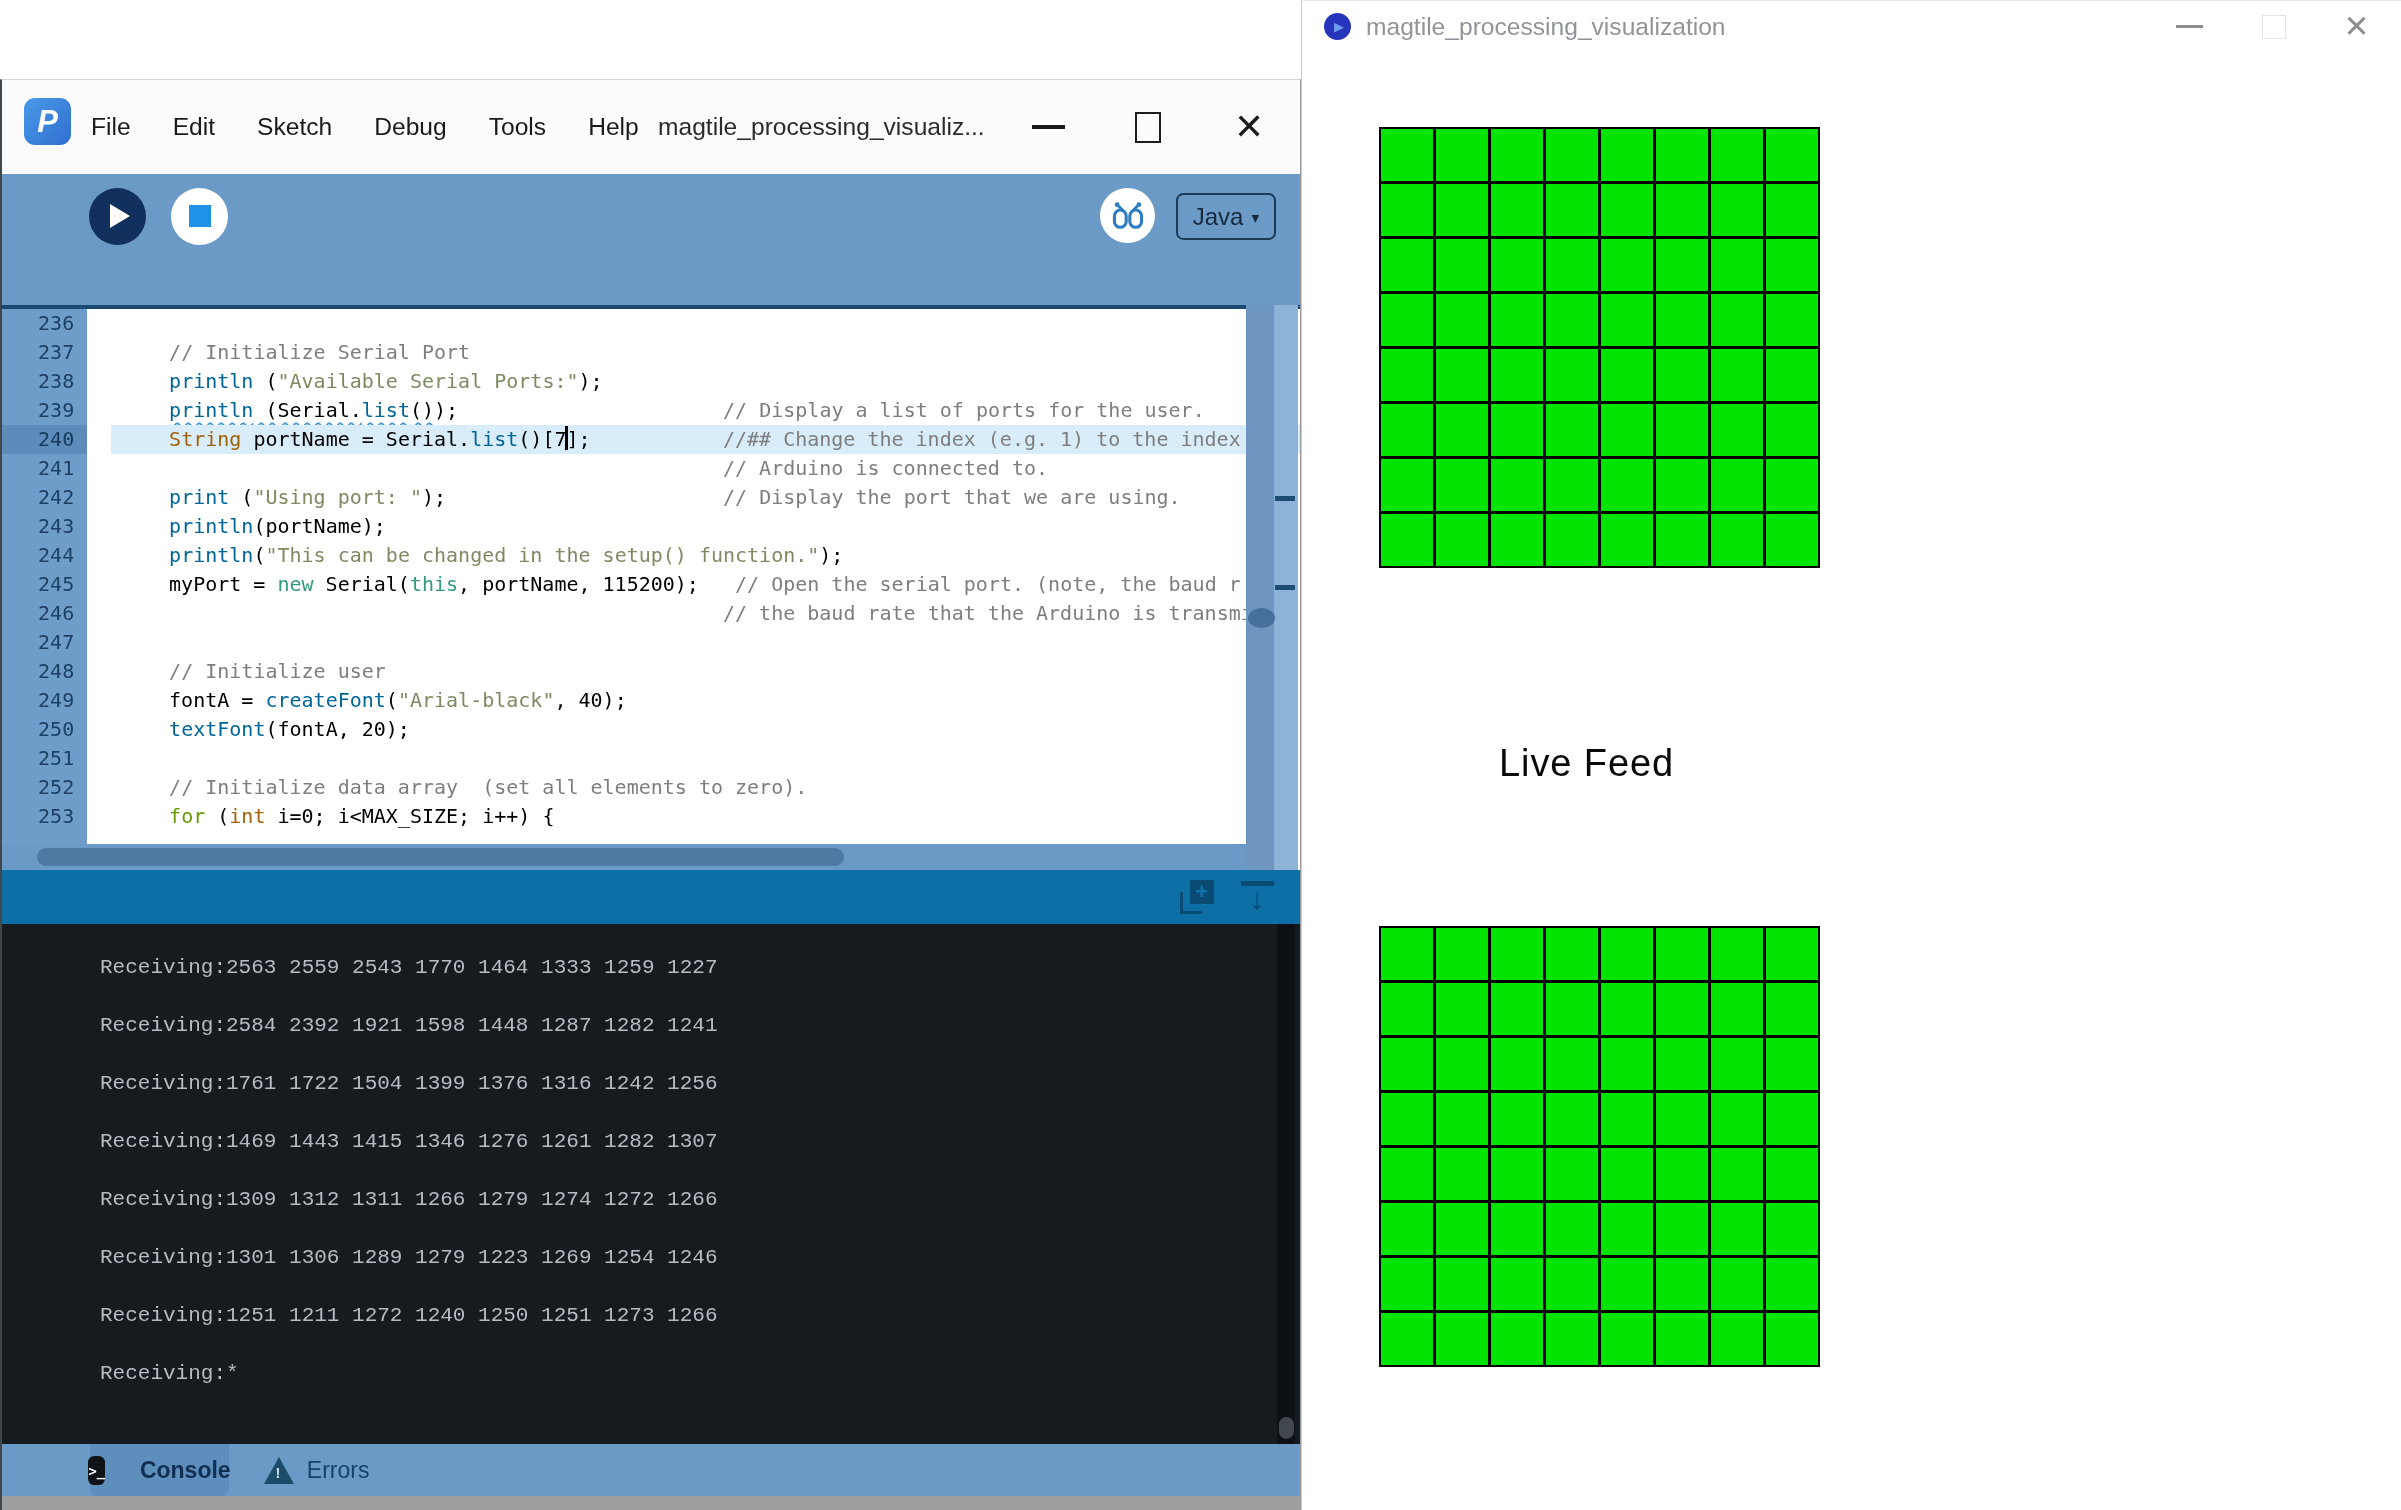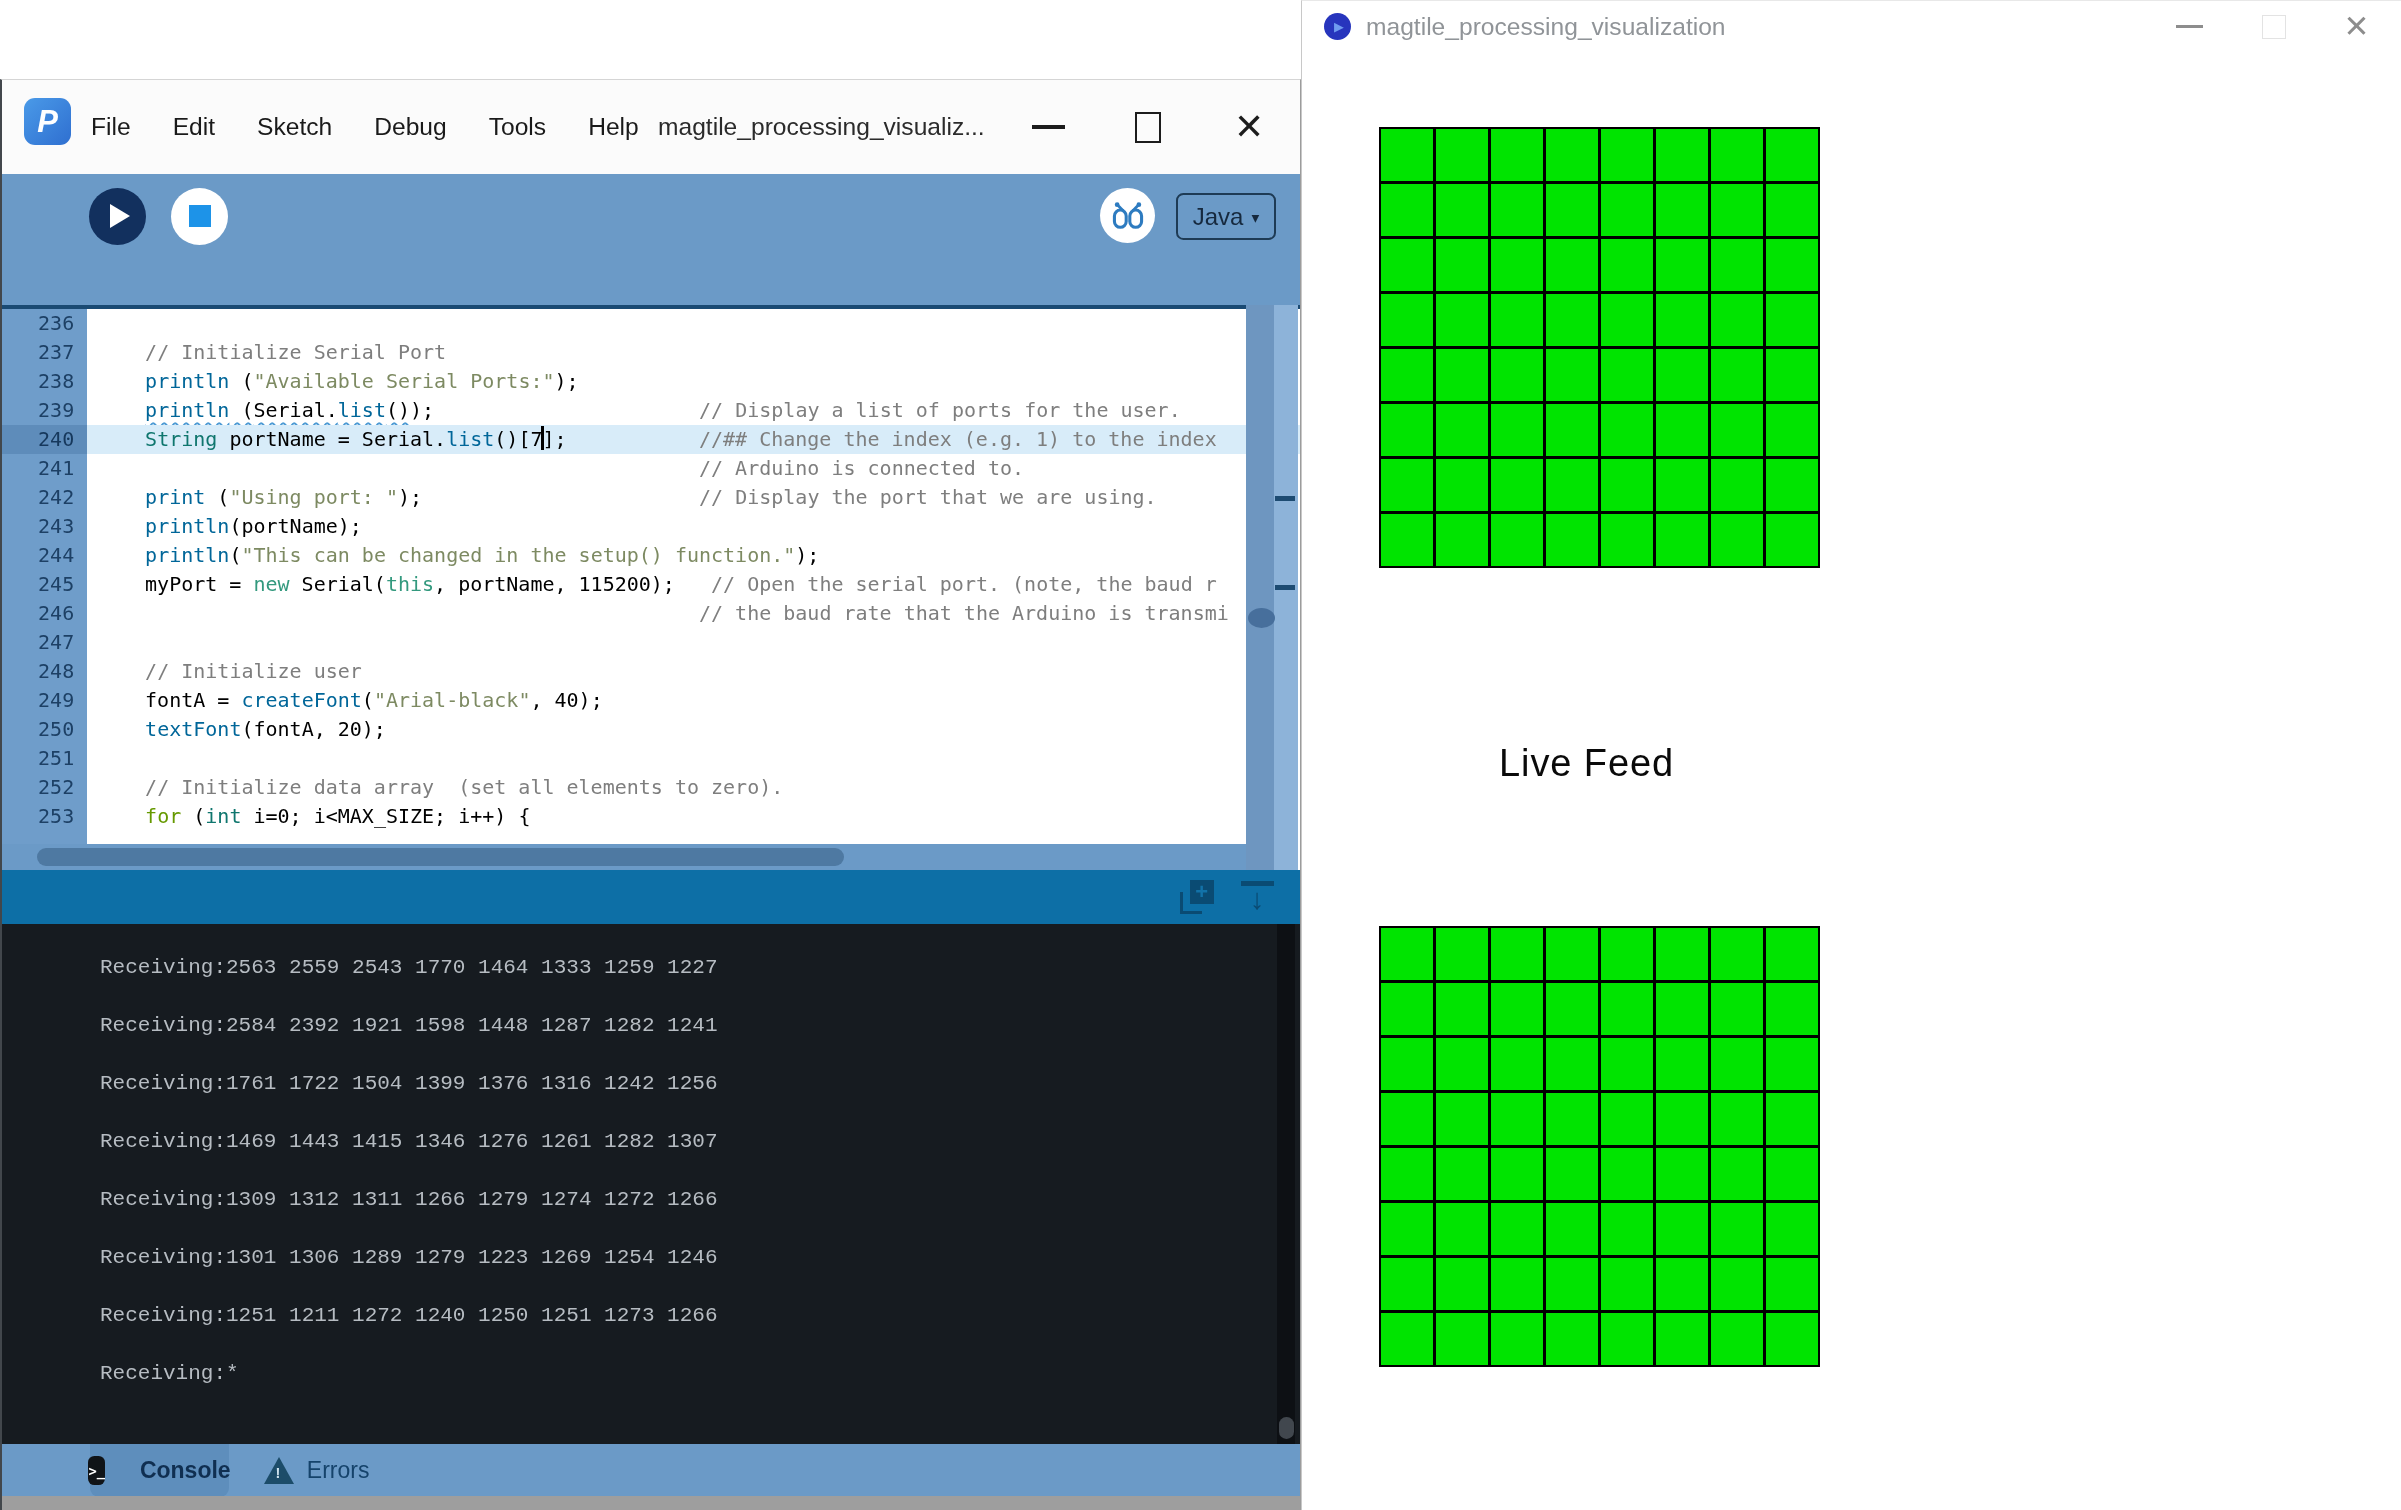--- a/index.html
+++ b/index.html
@@ -44,25 +44,25 @@
     border-radius:7.3px 7.3px 0 0; display:flex; align-items:center; justify-content:center; color:#6b879e; font-size:17.3px; }
 
   .editor { position:absolute; left:0; top:225px; width:100%; height:539px; background:#ffffff; overflow:hidden;text-decoration:underline; }
   .editor-topline { position:absolute; left:0; top:0; width:100%; height:3.6px; background:#1a4a73; }
   .gutter-strip { position:absolute; left:0; top:0; width:85px; height:100%; background:#6f9dca; }
   .code-rows { position:absolute; left:0; top:3.6px; width:100%; }
   .code-row { display:flex; height:29px; overflow:hidden; }
   .gutter-cell { width:85px; flex:0 0 85px; background:#6f9dca; color:#1d4065; text-align:right; padding-right:12.8px;
     font-family:"DejaVu Sans Mono", monospace; font-size:20px; line-height:29px; }
   .code-cell { flex:1; font-family:"DejaVu Sans Mono", monospace; font-size:20px; line-height:29px;
-    white-space:pre; padding-left:34px; color:#000000; overflow:hidden; }
+    white-space:pre; padding-left:34px; color:#000000; overflow:hidden;margin-left:24px; }
   .code-row.hl .code-cell { background:#d8ecf9; }
   .code-row.hl .gutter-cell { background:#5e8cba; color:#16385c; }
   .tok-cm{color:#7e7e7e} .tok-fn{color:#006699} .tok-kw{color:#33997e}
-  .tok-flow{color:#669900} .tok-ty{color:#0f766e} .tok-str{color:#7d8a62}
+  .tok-flow{color:#669900} .tok-ty{color:#a16207} .tok-str{color:#7d8a62}
   .u { text-decoration:underline; text-decoration-style:wavy; text-decoration-color:#4c9ad4;
        text-decoration-thickness:1.8px; text-underline-offset:4.6px; }
   .caret { display:inline-block; width:2.7px; height:24.6px; background:#000; vertical-align:-4.6px; margin:0 -1.4px; }
 
   .vscroll-a { position:absolute; left:1244px; top:225px; width:28px; height:565px; background:#6e96c0; }
   .vscroll-b { position:absolute; left:1272px; top:225px; width:24px; height:565px; background:#8db3d9; }
   .vs-tick { position:absolute; left:1273px; width:20px; height:4.6px; background:#1d4b72; }
   .vs-dot { position:absolute; left:1246px; top:528px; width:27px; height:20px; border-radius:50%; background:#476f9c; }
 
   .hscroll { position:absolute; left:0; top:764px; width:1244px; height:25.5px; background:#6b9ac7; }

